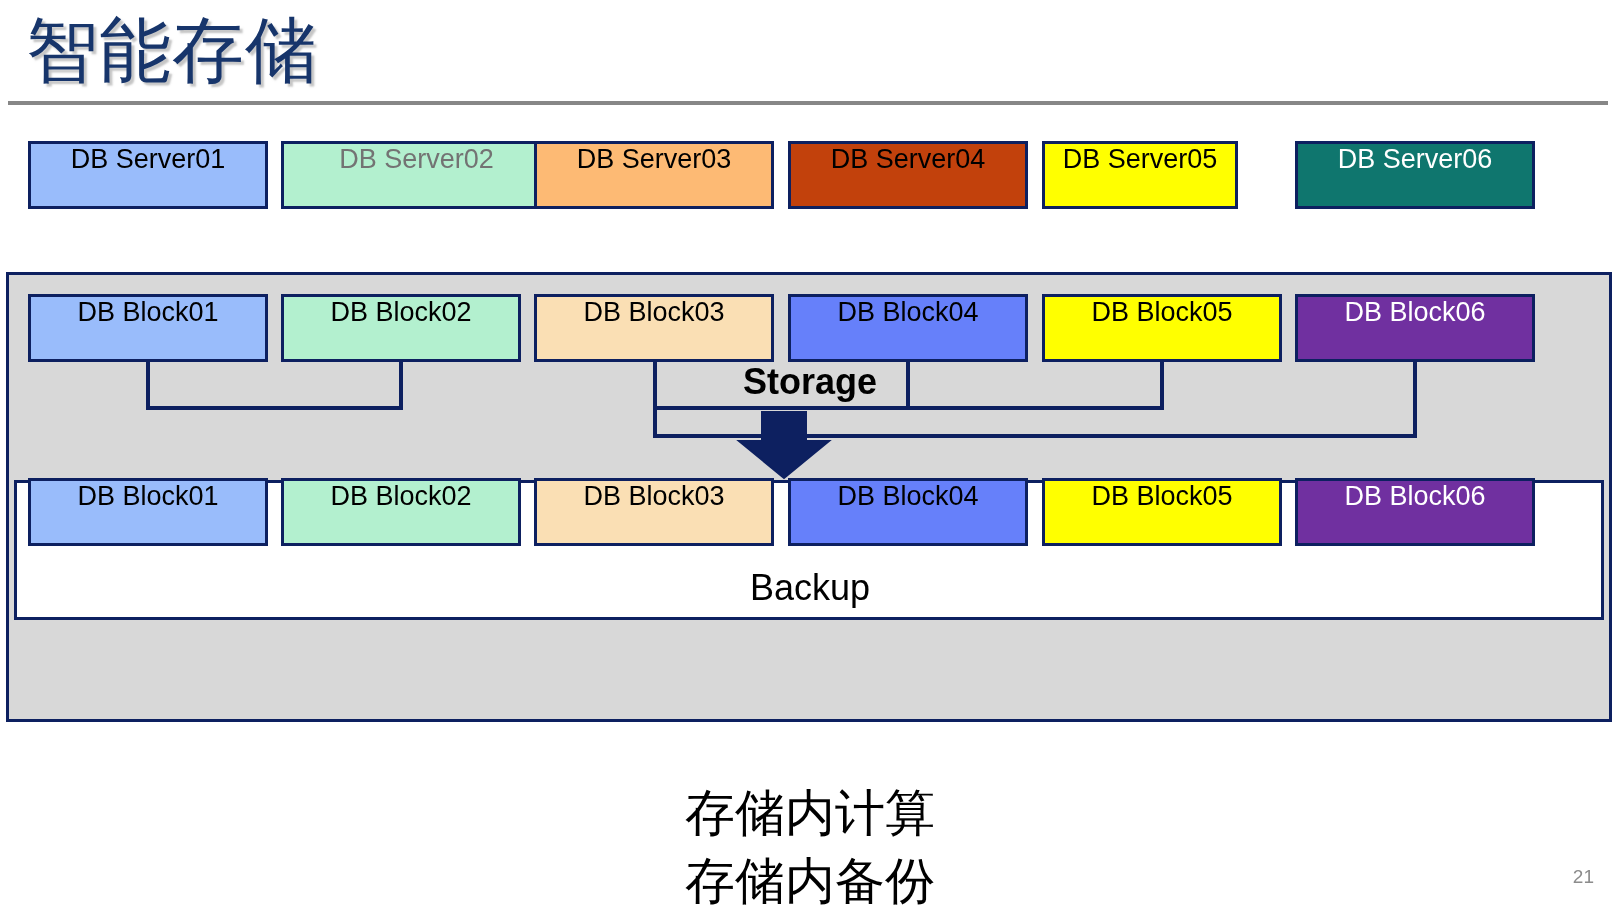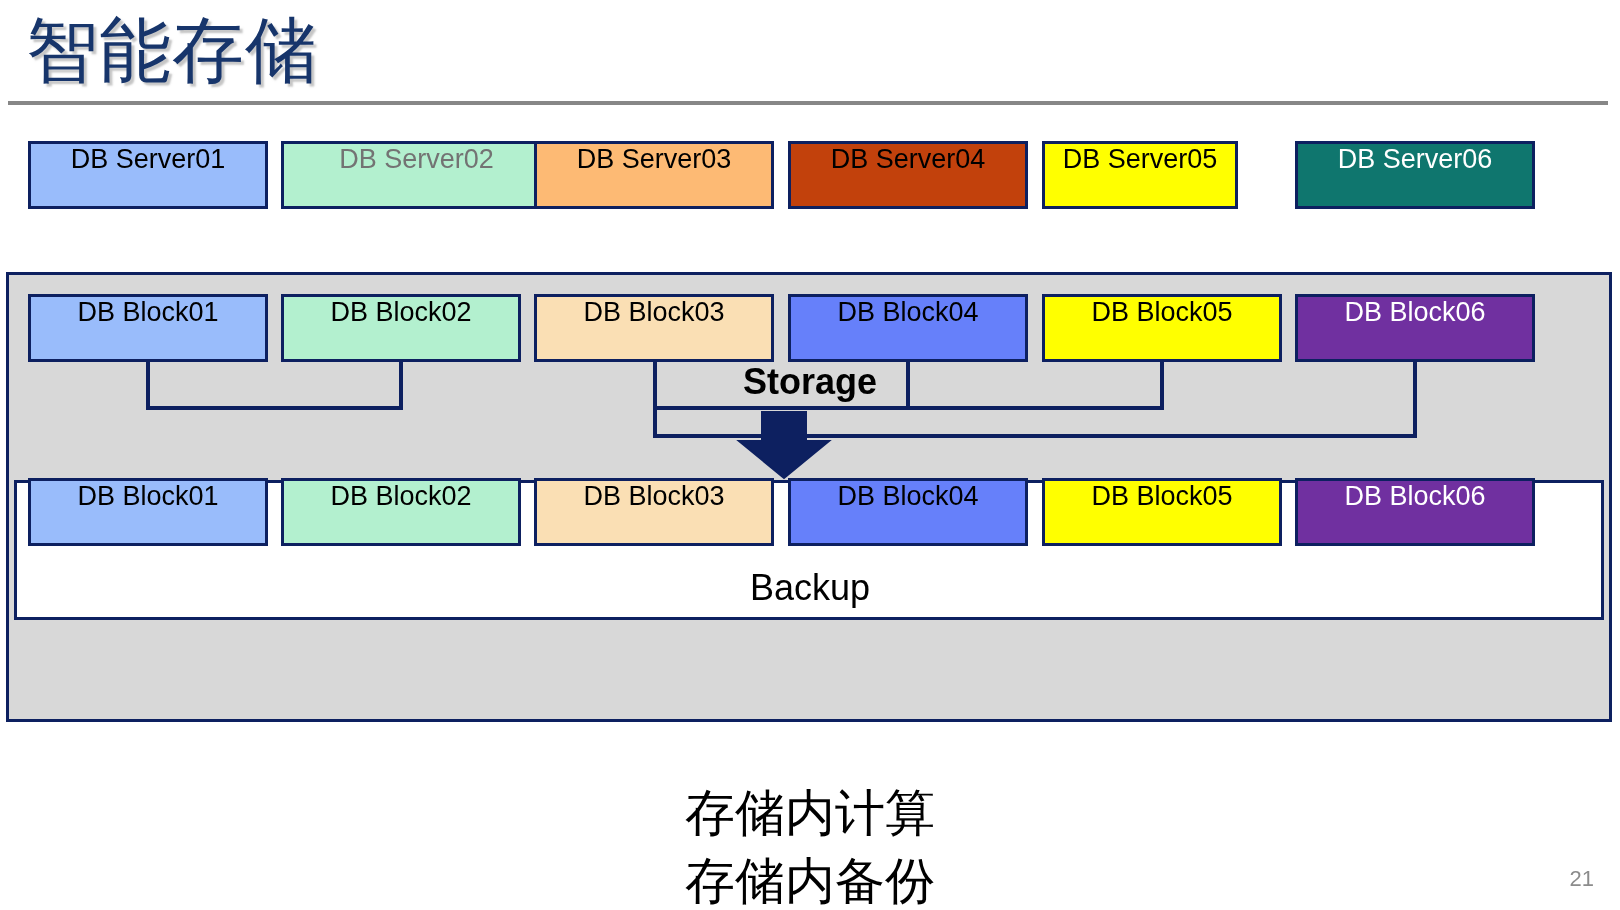--- a/index.html
+++ b/index.html
@@ -121,21 +121,21 @@
     white-space: nowrap;
     margin-top: 40px;
   }
   #caption-1 { top: 740px; }
   #caption-2 { top: 808px; }
 
   #page-number {
     position: absolute;
     right: 26px;
     top: 866px;
-    font-size: 22px;
+    font-size: 19px;
     color: #8c8c8c;
   }
 </style>
 </head>
 <body>
 
 <div id="slide-title">智能存储</div>
 <div id="title-rule"></div>
 
 <div id="server-row">

